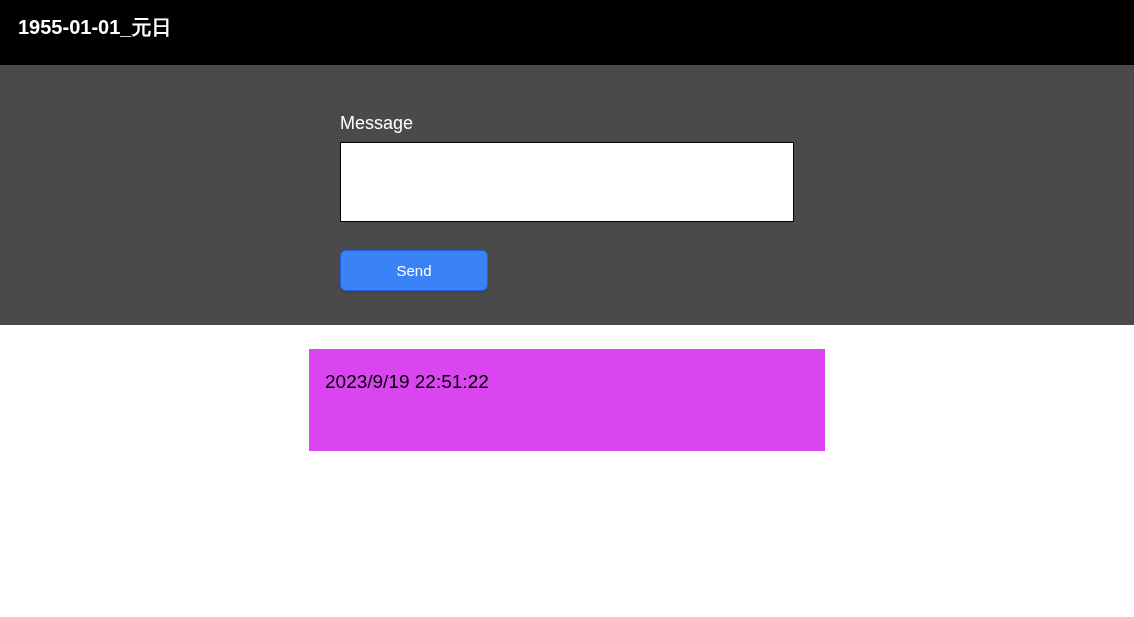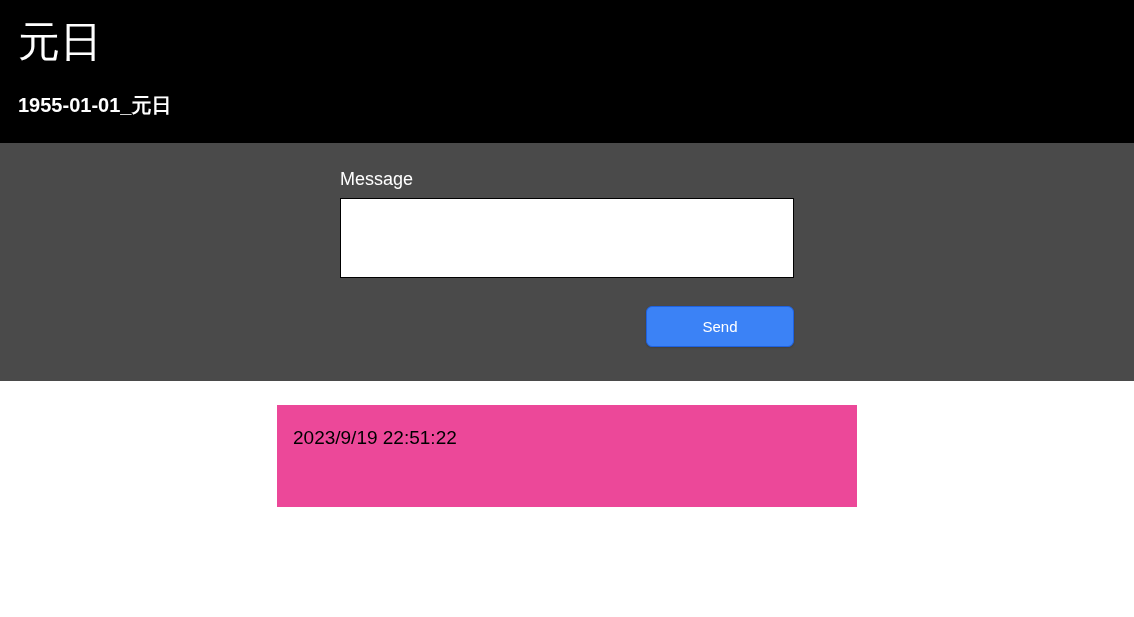--- a/index.html
+++ b/index.html
@@ -21,21 +21,21 @@
       font-size: 42px;
       font-weight: 400;
       margin-bottom: 22px;
     }
     .header-subtitle {
       font-size: 20px;
       font-weight: 700;
     }
     .form-section {
       background: #4a4a4a;
-      padding: 26px 0 34px 0;
+      padding: 48px 0 34px 0;
       display: flex;
       flex-direction: column;
       align-items: center;
     }
     .form-inner {
       width: 454px;
       display: flex;
       flex-direction: column;
     }
     .form-label {
@@ -48,62 +48,61 @@
       height: 80px;
       background: #ffffff;
       border: 1px solid #000000;
       resize: none;
       font-family: inherit;
       font-size: 14px;
       padding: 6px;
     }
     .send-button-wrap {
       display: flex;
-      justify-content: flex-end;
+      justify-content: flex-start;
       margin-top: 28px;
     }
     .send-button {
       background: #3b82f6;
       color: #ffffff;
       border: 1px solid #1e62e0;
       border-radius: 6px;
       padding: 11px 0;
       width: 148px;
       font-size: 15px;
       cursor: pointer;
       box-shadow: 0 1px 2px rgba(0,0,0,0.15);
     }
     .comments-section {
       padding: 24px 0;
       display: flex;
       flex-direction: column;
       align-items: center;
     }
     .comment-card {
-      background: #ec4899;
-      width: 580px;
+      background: #d946ef;
+      width: 516px;
       padding: 22px 16px 28px 16px;
     }
     .comment-timestamp {
       font-size: 19px;
       color: #000000;
       margin-bottom: 30px;
     }
     .comment-body {
       font-size: 19px;
       color: #000000;
       line-height: 1.5;
       white-space: pre-line;
     }
   </style>
 </head>
 <body>
 
 <div class="header">
-  <h1 class="header-title">元日</h1>
   <div class="header-subtitle">1955-01-01_元日</div>
 </div>
 
 <div class="form-section">
   <div class="form-inner">
     <label class="form-label">Message</label>
     <textarea class="message-textarea" placeholder="" style=""></textarea>
     <div class="send-button-wrap">
       <button class="send-button">Send</button>
     </div>

